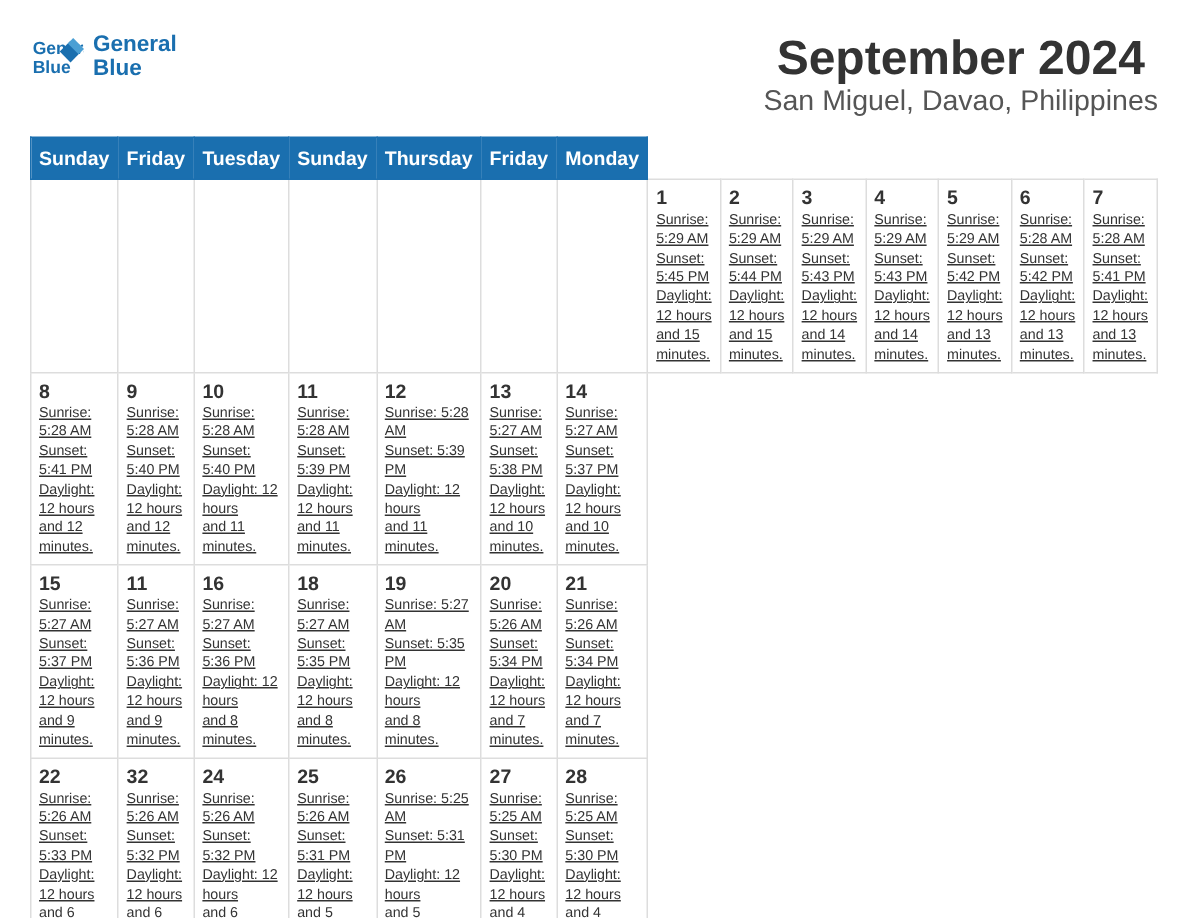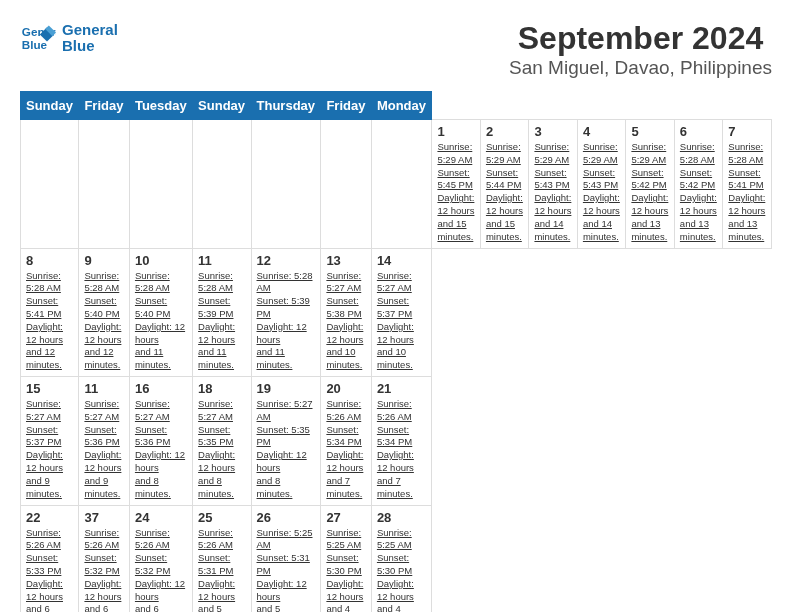--- a/index.html
+++ b/index.html
@@ -288,21 +288,21 @@
         </tr>
         <tr class="week-row">
           <td>
             <span class="day-num">22</span>
             <div class="day-info" style="white-space: pre-line;">Sunrise: 5:26 AM
 Sunset: 5:33 PM
 Daylight: 12 hours
 and 6 minutes.</div>
           </td>
           <td>
-            <span class="day-num">37</span>
+            <span class="day-num">32</span>
             <div class="day-info" style="white-space: pre-line;">Sunrise: 5:26 AM
 Sunset: 5:32 PM
 Daylight: 12 hours
 and 6 minutes.</div>
           </td>
           <td>
             <span class="day-num">24</span>
             <div class="day-info" style="white-space: pre-line;">Sunrise: 5:26 AM
 Sunset: 5:32 PM
 Daylight: 12 hours

